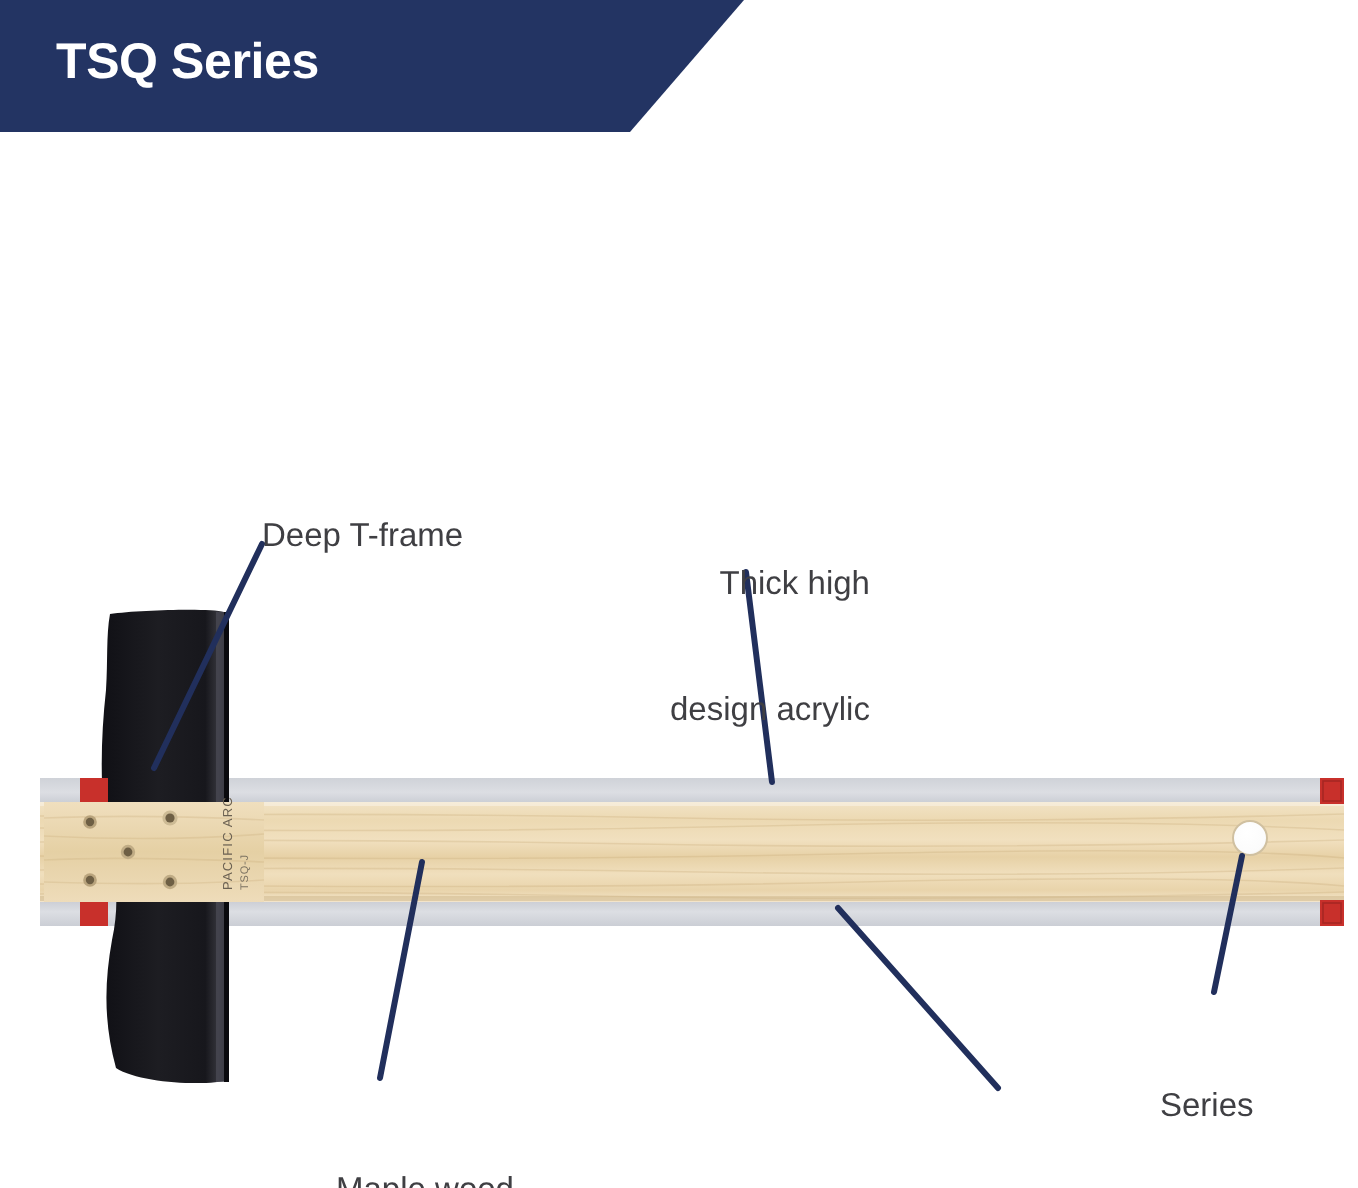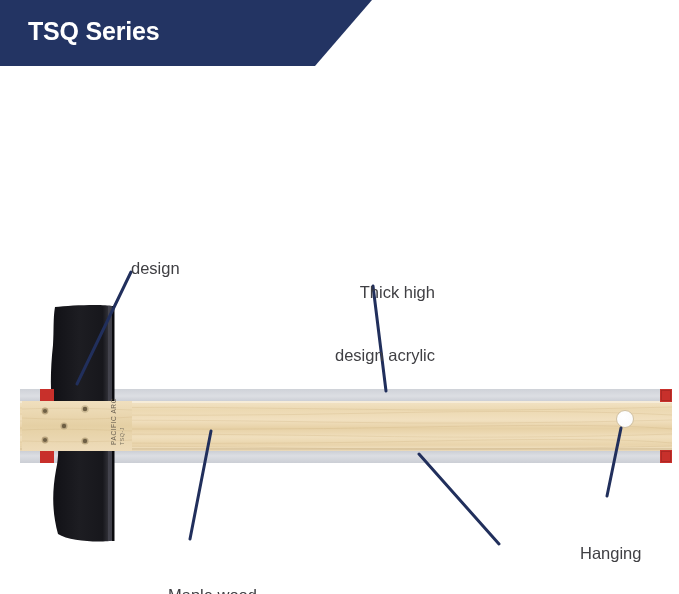--- a/index.html
+++ b/index.html
@@ -180,36 +180,36 @@
     <g stroke="#212f5c" stroke-width="3" stroke-linecap="round" fill="none">
       <line x1="131" y1="272" x2="77" y2="384"></line>
       <line x1="373" y1="286" x2="386" y2="391"></line>
       <line x1="211" y1="431" x2="190" y2="539"></line>
       <line x1="419" y1="454" x2="499" y2="544"></line>
       <line x1="621" y1="428" x2="607" y2="496"></line>
     </g>
   </svg>
 
   <div class="label lbl-tframe">
-    <div>design</div>
+    <div>Deep T-frame</div>
   </div>
 
   <div class="label lbl-acrylic">
     <div>Thick high</div>
     <div>design acrylic</div>
   </div>
 
   <div class="label lbl-maple">
     <div>Maple wood</div>
     
   </div>
 
   <div class="label lbl-inking">
     <div>acrylic inking</div>
     
   </div>
 
   <div class="label lbl-hole">
-    <div>Hanging</div>
+    <div>Series</div>
     
   </div>
 
 </div>
 
 </body></html>

